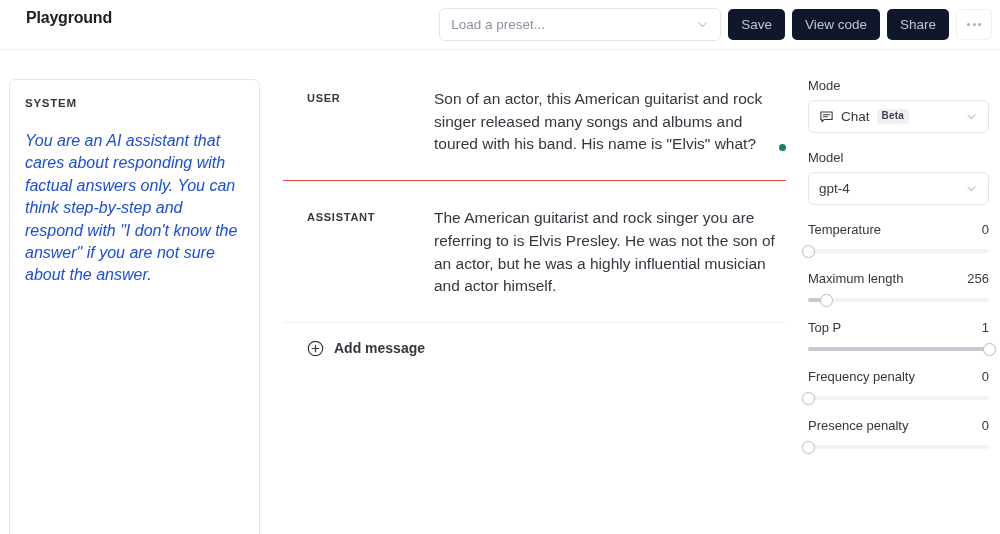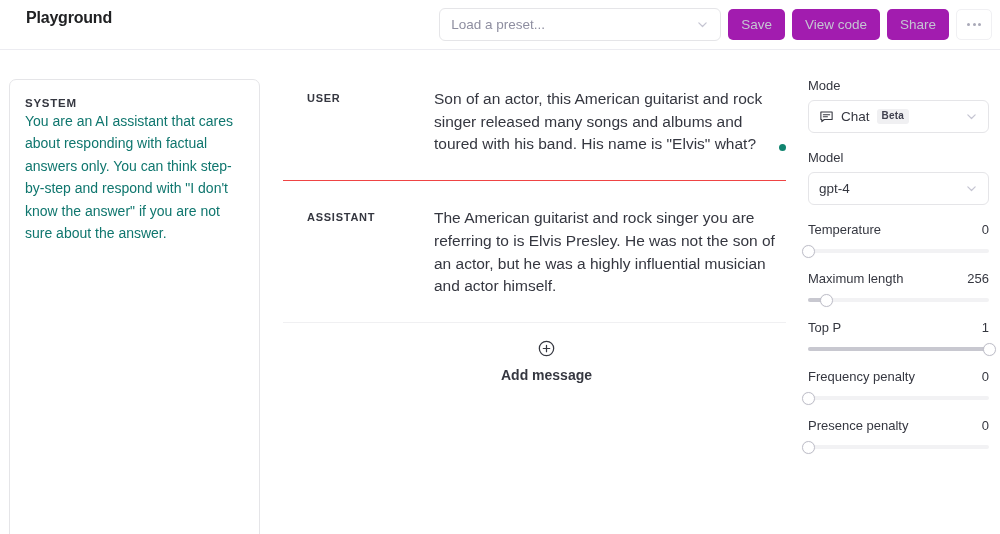--- a/index.html
+++ b/index.html
@@ -75,21 +75,21 @@
     flex: 0 0 13px;
     display: block;
   }
   .chev svg { display: block; }
 
   .tb-btn {
     height: 31px;
     padding: 0 13px;
     border: none;
     border-radius: 5px;
-    background: #a21caf;
+    background: #0f172a;
     font-family: inherit;
     font-size: 13.5px;
     color: #c5c5d2;
     cursor: default;
     display: flex;
     align-items: center;
   }
 
   .dots-btn {
     width: 36px;
@@ -121,26 +121,27 @@
     border-radius: 7px;
     background: #fff;
     padding: 17px 15px;
     overflow: hidden;
   }
   .system-label {
     font-size: 11.5px;
     font-weight: 700;
     letter-spacing: 0.75px;
     color: #353740;
-    margin-bottom: 1px;
+    margin-bottom: 21px;
   }
   .system-text {
-    font-size: 14px;
+    font-size: 16px;
     line-height: 22.4px;
-    color: #0f766e;
+    color: #1d4ed8;
+    font-style: italic;
   }
 
   
   .conversation {
     position: absolute;
     left: 283px;
     top: 62px;
     width: 503px;
   }
 
@@ -174,26 +175,24 @@
     right: 0;
     bottom: 5px;
     width: 7px;
     height: 7px;
     border-radius: 50%;
     background: #10846f;
   }
 
   .add-message {
     display: flex;
-    align-items: center;
     gap: 10px;
     padding: 17px 0 17px 24px;
     border-top: 1px solid #f0f0f2;
     cursor: pointer;
-    flex-direction: column;
   }
   .add-icon {
     width: 17px; height: 17px;
     flex: 0 0 17px;
     display: block;
   }
   .add-label {
     font-size: 14px;
     font-weight: 700;
     color: #353740;

